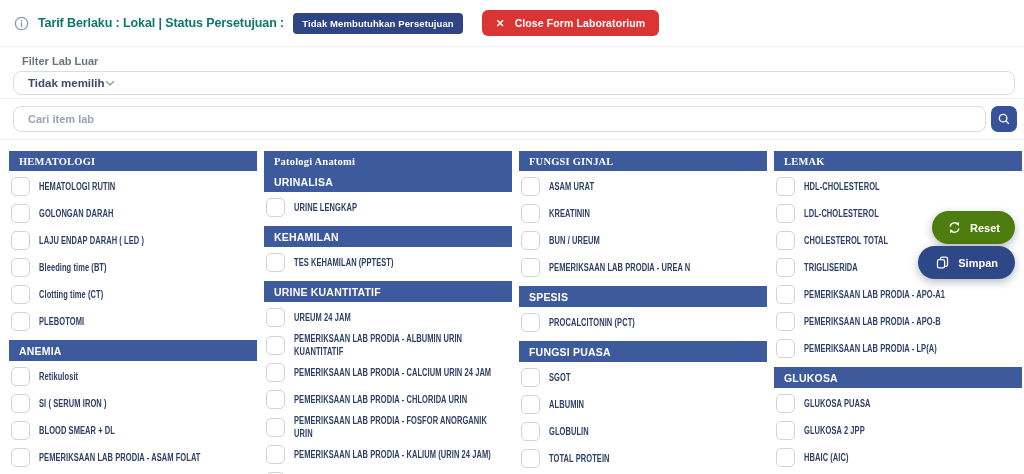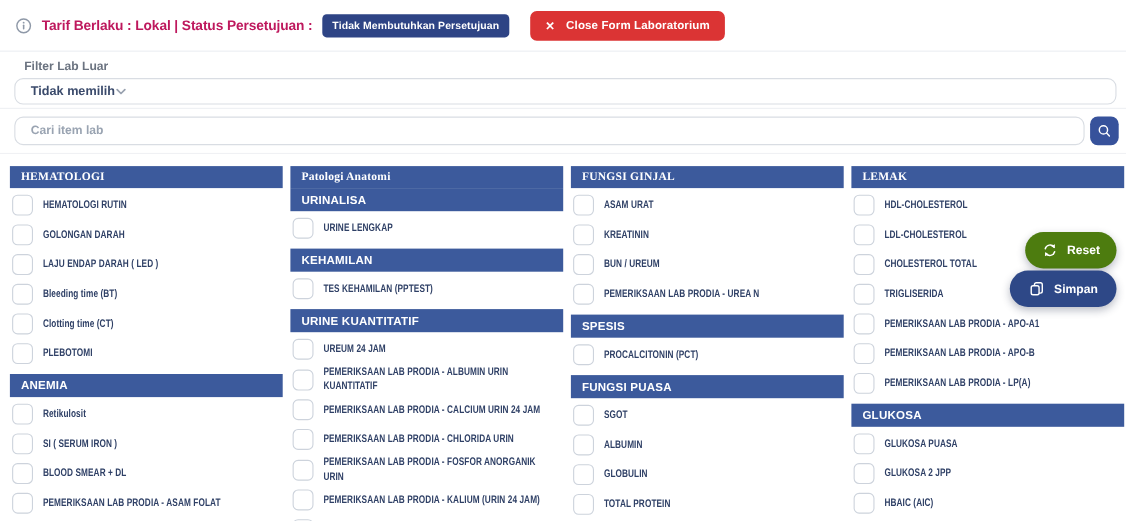--- a/index.html
+++ b/index.html
@@ -5,21 +5,21 @@
   html,body{margin:0;padding:0;}
   body{
     width:1024px;height:474px;overflow:hidden;position:relative;
     background:#ffffff;font-family:"Liberation Sans",sans-serif;
     -webkit-font-smoothing:antialiased;
   }
   
   .topbar{height:46px;display:flex;align-items:center;padding:0 10px 0 14px;
     border-bottom:1px solid #eceef2;gap:9px;}
   .info-ic{flex:none;display:flex;}
-  .topbar-title{font-size:12.5px;font-weight:700;color:#be185d;letter-spacing:-.1px;white-space:nowrap;}
+  .topbar-title{font-size:12.5px;font-weight:700;color:#0f766e;letter-spacing:-.1px;white-space:nowrap;}
   .badge{background:#2e4485;color:#fff;font-size:9.5px;font-weight:700;
     padding:5px 9px;border-radius:4px;white-space:nowrap;letter-spacing:.1px;}
   .close-btn{background:#db3434;color:#fff;font-size:10.5px;font-weight:700;border:none;
     padding:7px 14px;border-radius:6px;display:flex;align-items:center;gap:10px;
     margin-left:10px;cursor:pointer;white-space:nowrap;letter-spacing:.1px;font-family:inherit;}
   
   .filter-block{border-bottom:1px solid #eef0f3;padding-bottom:3px;}
   .filter-label{padding:8px 0 4px 22px;font-size:11px;font-weight:700;color:#6b7380;}
   .select{margin:0 9px 0 13px;height:22px;border:1px solid #d9dde3;border-radius:8px;
     display:flex;align-items:center;justify-content:flex-start;padding:0 14px;

